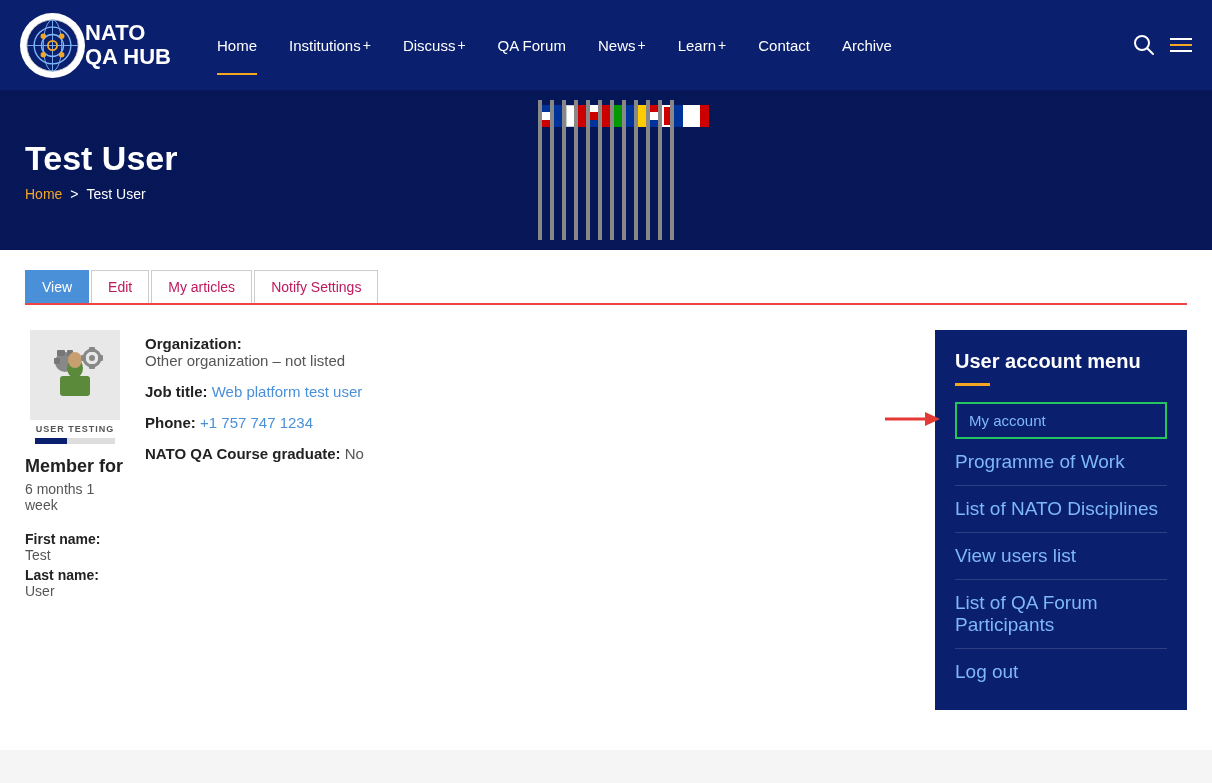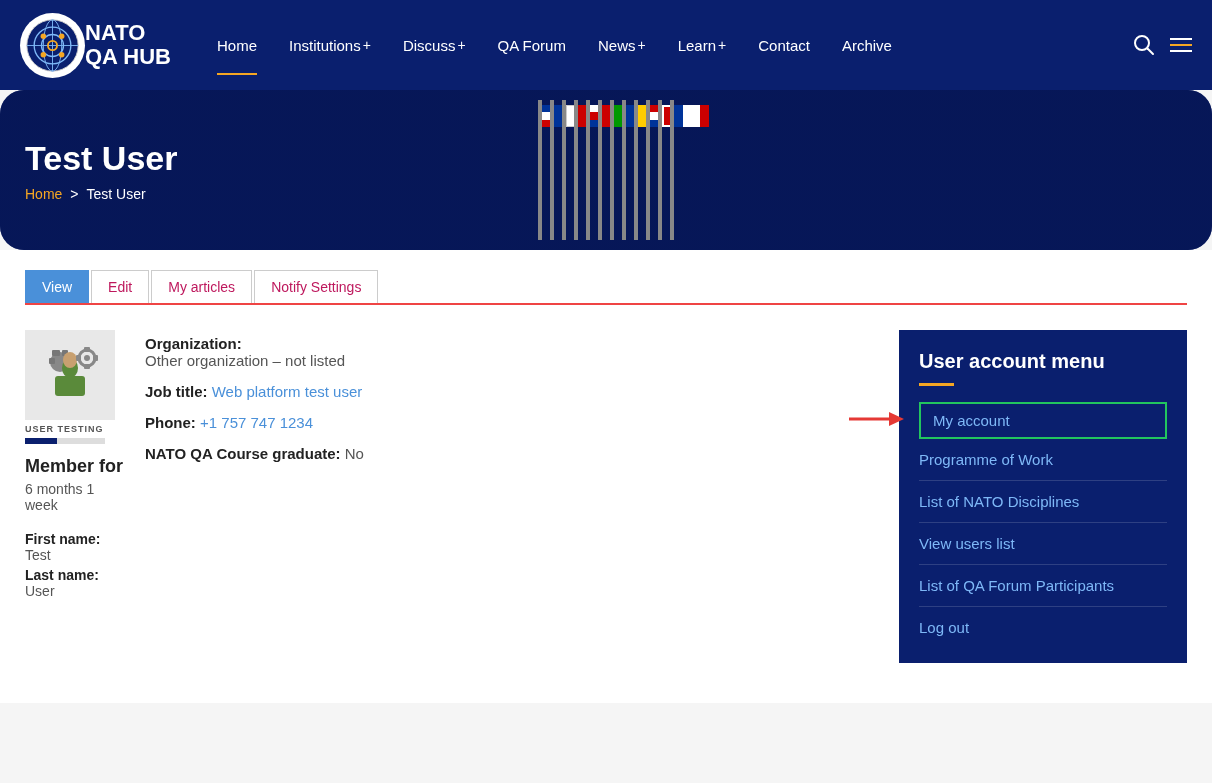--- a/index.html
+++ b/index.html
@@ -89,21 +89,20 @@
     .menu-icon-lines span:nth-child(1) { width: 22px; }
     .menu-icon-lines span:nth-child(2) { width: 22px; background: #f5a623; }
     .menu-icon-lines span:nth-child(3) { width: 22px; }
 
     
     .hero-banner {
       background: #0a1f6e;
       position: relative;
       height: 160px;
       overflow: hidden;
-      border-radius: 24px;
     }
     
     .flags-bg {
       position: absolute;
       inset: 0;
       background: linear-gradient(rgba(5,20,80,0.75), rgba(5,20,80,0.75));
       display: flex;
       gap: 8px;
       align-items: center;
       justify-content: center;
@@ -187,21 +186,21 @@
       gap: 30px;
     }
     .user-profile {
       flex: 1;
       display: flex;
       gap: 20px;
     }
     .avatar-section {
       display: flex;
       flex-direction: column;
-      align-items: flex-start;
+      align-items: center;
       width: 100px;
       flex-shrink: 0;
     }
     .avatar-img {
       width: 90px;
       height: 90px;
       background: #e8e8e8;
       display: flex;
       align-items: center;
       justify-content: center;
@@ -250,21 +249,21 @@
       margin-bottom: 14px;
       font-size: 15px;
       color: #222;
     }
     .detail-row strong { font-weight: bold; }
     .detail-value { color: #555; }
     .detail-link { color: #4a90d9; }
 
     
     .sidebar {
-      width: 288px;
+      width: 252px;
       flex-shrink: 0;
     }
     .user-account-menu {
       background: #0a1f6e;
       color: white;
       padding: 20px 20px 15px;
     }
     .menu-title {
       font-size: 20px;
       font-weight: bold;
@@ -273,21 +272,21 @@
     }
     .menu-title-underline {
       width: 35px;
       height: 3px;
       background: #f5a623;
       margin-bottom: 16px;
     }
     .menu-item {
       display: block;
       color: #7eb8f7;
-      font-size: 15px;
+      font-size: 19px;
       padding: 12px 0;
       border-bottom: 1px solid rgba(255,255,255,0.15);
       cursor: pointer;
       text-decoration: none;
       position: relative;
     }
     .menu-item:last-child { border-bottom: none; }
     .my-account-wrapper {
       position: relative;
     }

